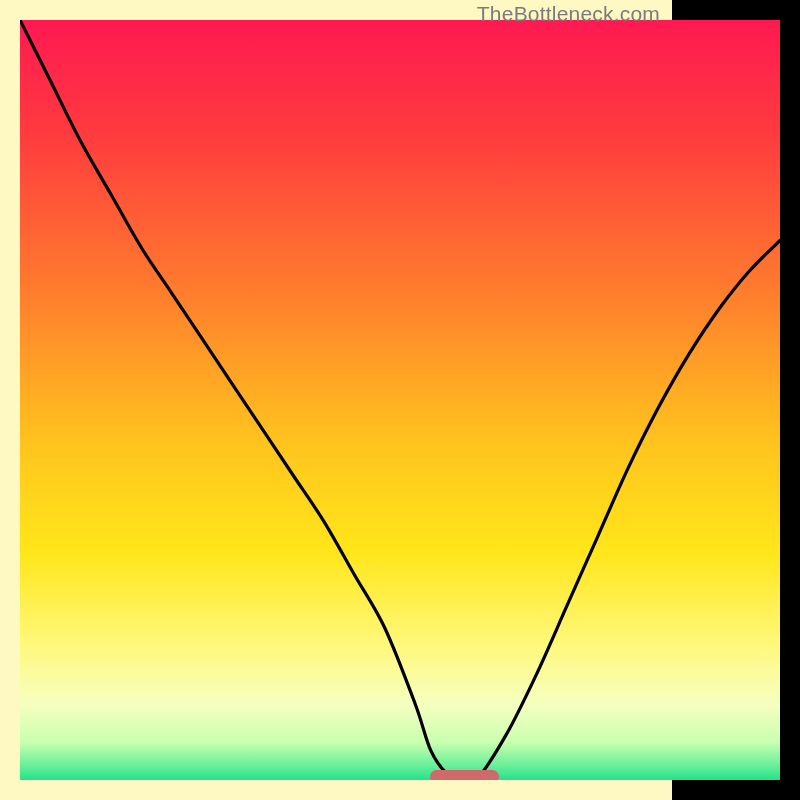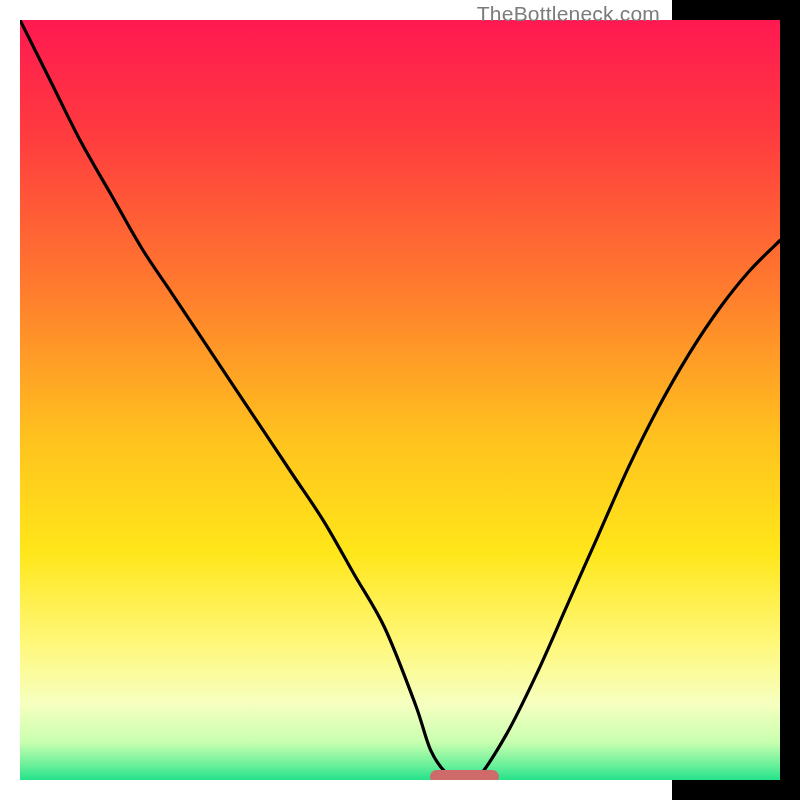--- a/index.html
+++ b/index.html
@@ -8,21 +8,21 @@
     width: 800px;
     height: 800px;
     overflow: hidden;
     background: #000;
     font-family: Arial, Helvetica, sans-serif;
   }
   .frame {
     position: relative;
     width: 672px;
     height: 800px;
-    background: #ffffff;
+    background: #fef9c3;
   }
   .plot-area {
     position: absolute;
     left: 20px;
     top: 20px;
     width: 760px;
     height: 760px;
     overflow: hidden;
   }
   .gradient {

